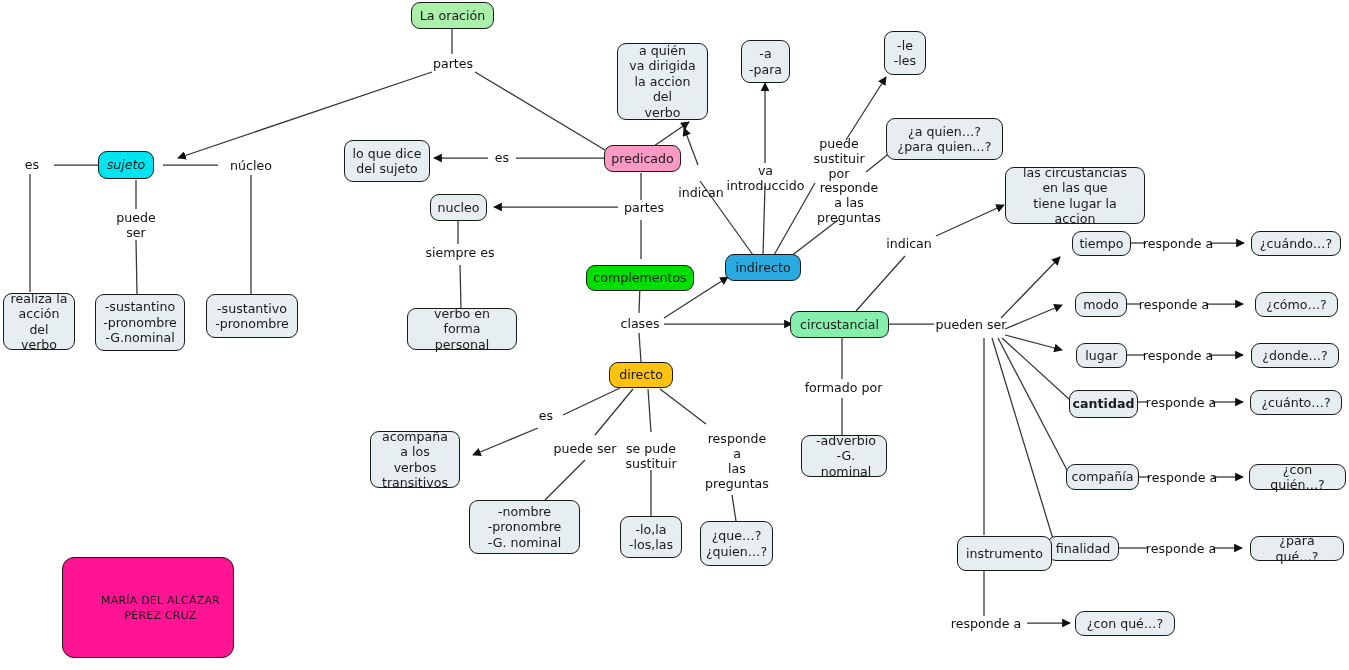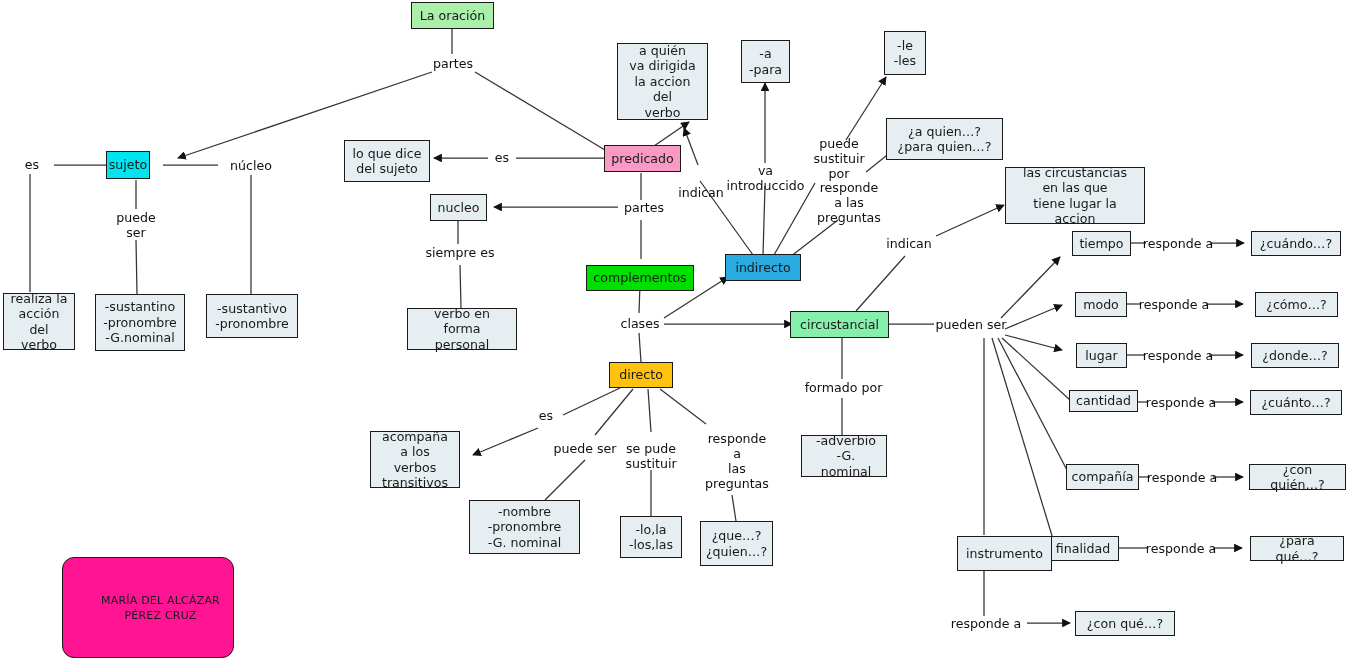--- a/index.html
+++ b/index.html
@@ -27,21 +27,21 @@
     pointer-events: none;
   }
   .node {
     position: absolute;
     box-sizing: border-box;
     display: flex;
     align-items: center;
     justify-content: center;
     text-align: center;
     border: 1.3px solid #1a1a1a;
-    border-radius: 0;
+    border-radius: 9px;
     font-size: 12.6px;
     line-height: 15.5px;
     color: #1a1a1a;
     padding: 3px 6px;
     white-space: pre-line;
     background: #e7eef2;
     z-index: 3;
   }
   .plain { background: #e7eef2; }
   .n-green-light { background: #aaf0aa; }
@@ -172,21 +172,21 @@
       <path d="M 585 460 L 545 500"></path>
       <path d="M 648 389 L 651 432"></path>
       <path d="M 651 470 L 651 516"></path>
       <path d="M 660 389 L 706 424"></path>
       <path d="M 732 495 L 736 521"></path>
     </g>
   </svg>
 
   <div class="node n-green-light" style="left:411px; top:2px; width:83px; height:27px;">La oración</div>
 
-  <div class="node n-cyan" style="left:106px; top:151px; width:44px; height:28px;">sujeto</div>
+  <div class="node n-cyan" style="left:98px; top:151px; width:56px; height:28px;font-style:italic;">sujeto</div>
 
   <div class="node plain" style="left:3px; top:293px; width:72px; height:57px;">realiza la
 acción
 del verbo</div>
 
   <div class="node plain" style="left:95px; top:294px; width:90px; height:57px;">-sustantino
 -pronombre
 -G.nominal</div>
 
   <div class="node plain" style="left:206px; top:294px; width:92px; height:44px;">-sustantivo
@@ -244,21 +244,21 @@
 
   <div class="node plain" style="left:801px; top:435px; width:86px; height:42px;padding-left:10px;">-adverbio
 -G. nominal</div>
 
   <div class="node plain" style="left:1072px; top:231px; width:59px; height:25px;">tiempo</div>
 
   <div class="node plain" style="left:1075px; top:292px; width:52px; height:25px;">modo</div>
 
   <div class="node plain" style="left:1076px; top:343px; width:51px; height:25px;">lugar</div>
 
-  <div class="node plain" style="left:1069px; top:390px; width:69px; height:22px;">cantidad</div>
+  <div class="node plain" style="left:1069px; top:390px; width:69px; height:28px;font-weight:bold;">cantidad</div>
 
   <div class="node plain" style="left:1066px; top:464px; width:73px; height:26px;">compañía</div>
 
   <div class="node plain" style="left:1047px; top:536px; width:72px; height:25px;">finalidad</div>
 
   <div class="node plain" style="left:937px; top:536px; width:95px; height:35px;margin-left:20px;">instrumento</div>
 
   <div class="node plain" style="left:1251px; top:231px; width:90px; height:25px;">¿cuándo…?</div>
 
   <div class="node plain" style="left:1255px; top:292px; width:83px; height:25px;">¿cómo…?</div>

